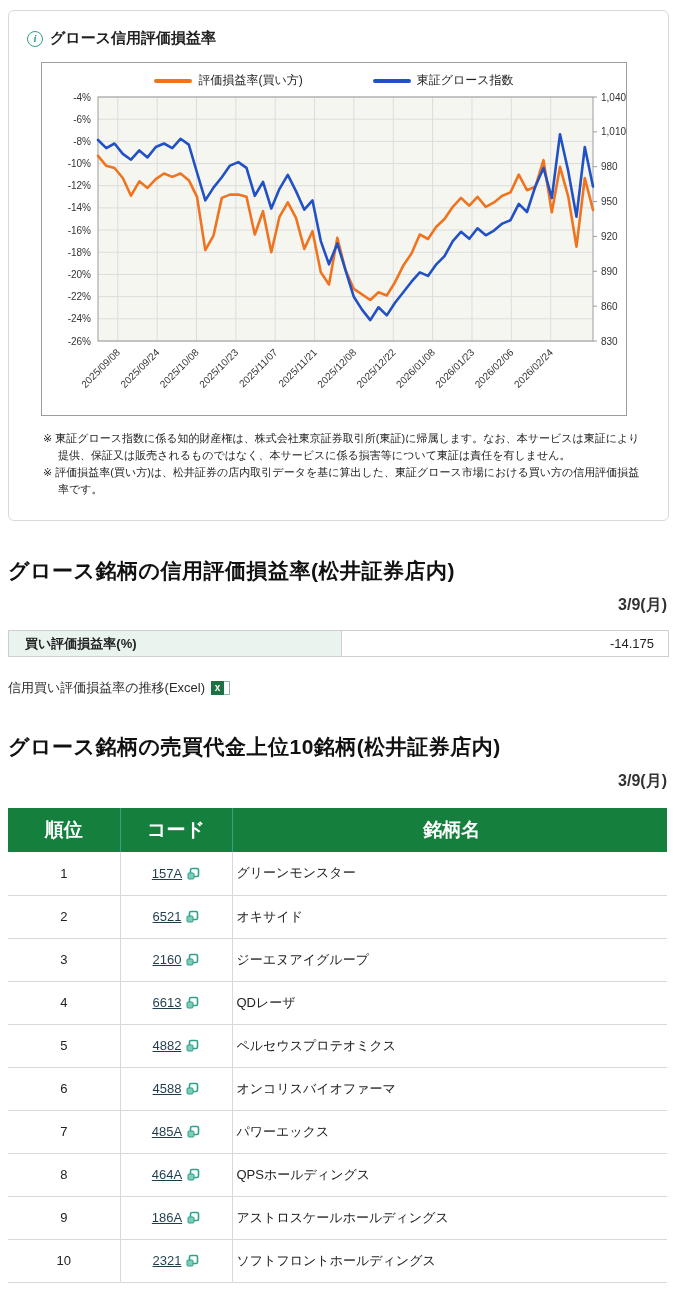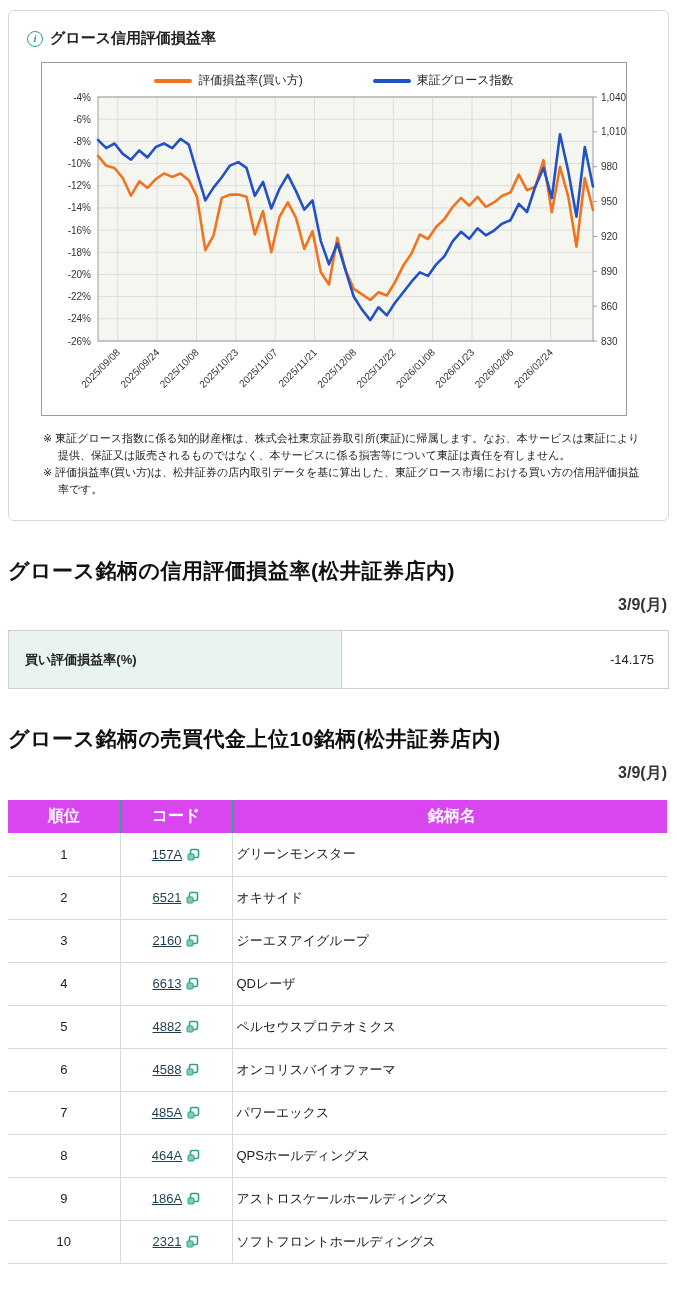--- a/index.html
+++ b/index.html
@@ -22,35 +22,35 @@
   .notes { margin:14px 10px 0 18px; font-size:11px; line-height:1.55; color:#222; }
   .note { padding-left:15px; text-indent:-15px; }
 
   
   .section-title { font-size:21px; font-weight:bold; color:#111; margin-top:36px; letter-spacing:0.5px; }
   .date-line { text-align:right; font-size:16px; color:#333; margin-top:10px; padding-right:2px;font-weight:bold; }
 
   
   table { border-collapse:collapse; }
   .pl-table { width:661px; margin-top:14px; border:1px solid #cfcfcf; }
-  .pl-table td { border:1px solid #cfcfcf; height:58px; font-size:13px; }
+  .pl-table td { border:1px solid #cfcfcf; height:26px; font-size:13px; }
   .pl-label { background:#e9f4ee; font-weight:bold; width:333px; padding-left:16px; color:#222; }
   .pl-value { text-align:right; padding-right:14px; color:#222; }
 
   
   .excel-line { margin-top:22px; font-size:13px; display:flex; align-items:center; gap:6px; }
   .excel-link { color:#2a2a2a; text-decoration:none; cursor:pointer; }
   .excel-icon { display:inline-flex; align-items:center; }
   .xl-sq { width:13px; height:14px; background:#1e7145; color:#fff; font-size:10px; font-weight:bold;
            text-align:center; line-height:14px; display:inline-block; }
   .xl-doc { width:6px; height:14px; border:1px solid #8fb9a5; border-left:none; display:inline-block; background:#fff; }
 
   
   .rank-table { width:659px; margin-top:16px; }
-  .rank-table th { background:#d946ef; color:#fff; font-size:16px; font-weight:bold; height:33px;
+  .rank-table th { background:#15803d; color:#fff; font-size:19px; font-weight:bold; height:44px;
                    border-left:1px solid #2fa289; }
   .rank-table th:first-child { border-left:none; }
   .rank-table td { height:43px; font-size:13px; border-bottom:1px solid #d9d9d9;
                    border-left:1px solid #d9d9d9; color:#222; }
   .rank-table td:first-child { border-left:none; }
   .col-rank { width:112px; text-align:center; }
   .col-code { width:112px; text-align:center; }
   .col-name { padding-left:4px; text-align:left; }
   .code-link { color:#1f3d4d; text-decoration:underline; cursor:pointer; margin-right:5px; }
   .popup-icon { display:inline-block; vertical-align:-2px; }
@@ -163,20 +163,27 @@
 
   <table class="pl-table">
     <tbody>
       <tr>
         <td class="pl-label">買い評価損益率(%)</td>
         <td class="pl-value">-14.175</td>
       </tr>
     </tbody>
   </table>
 
+  <div class="excel-line">
+    <a class="excel-link">信用買い評価損益率の推移(Excel)</a>
+    <span class="excel-icon">
+        <span class="xl-sq">x</span>
+        <span class="xl-doc"></span>
+      </span>
+  </div>
 
   <h2 class="section-title">グロース銘柄の売買代金上位10銘柄(松井証券店内)</h2>
   <div class="date-line">3/9(月)</div>
 
   <table class="rank-table">
     <thead>
       <tr>
         <th class="col-rank">順位</th>
         <th class="col-code">コード</th>
         <th class="col-name" style="text-align:center">銘柄名</th>

